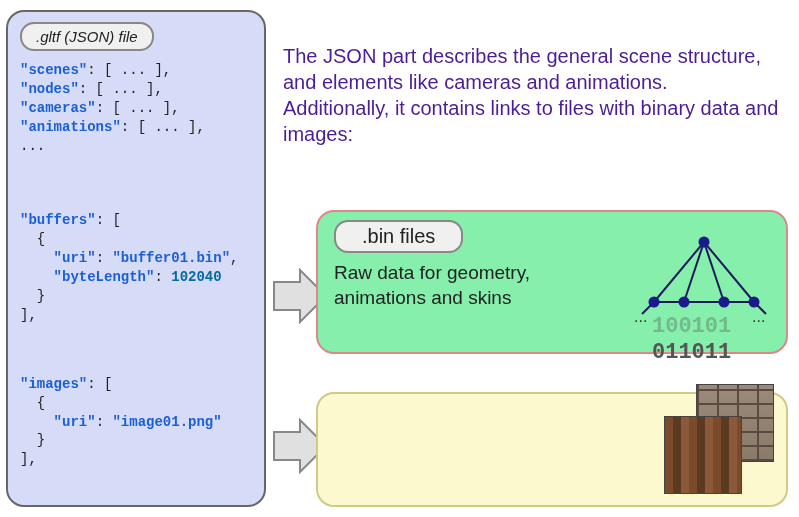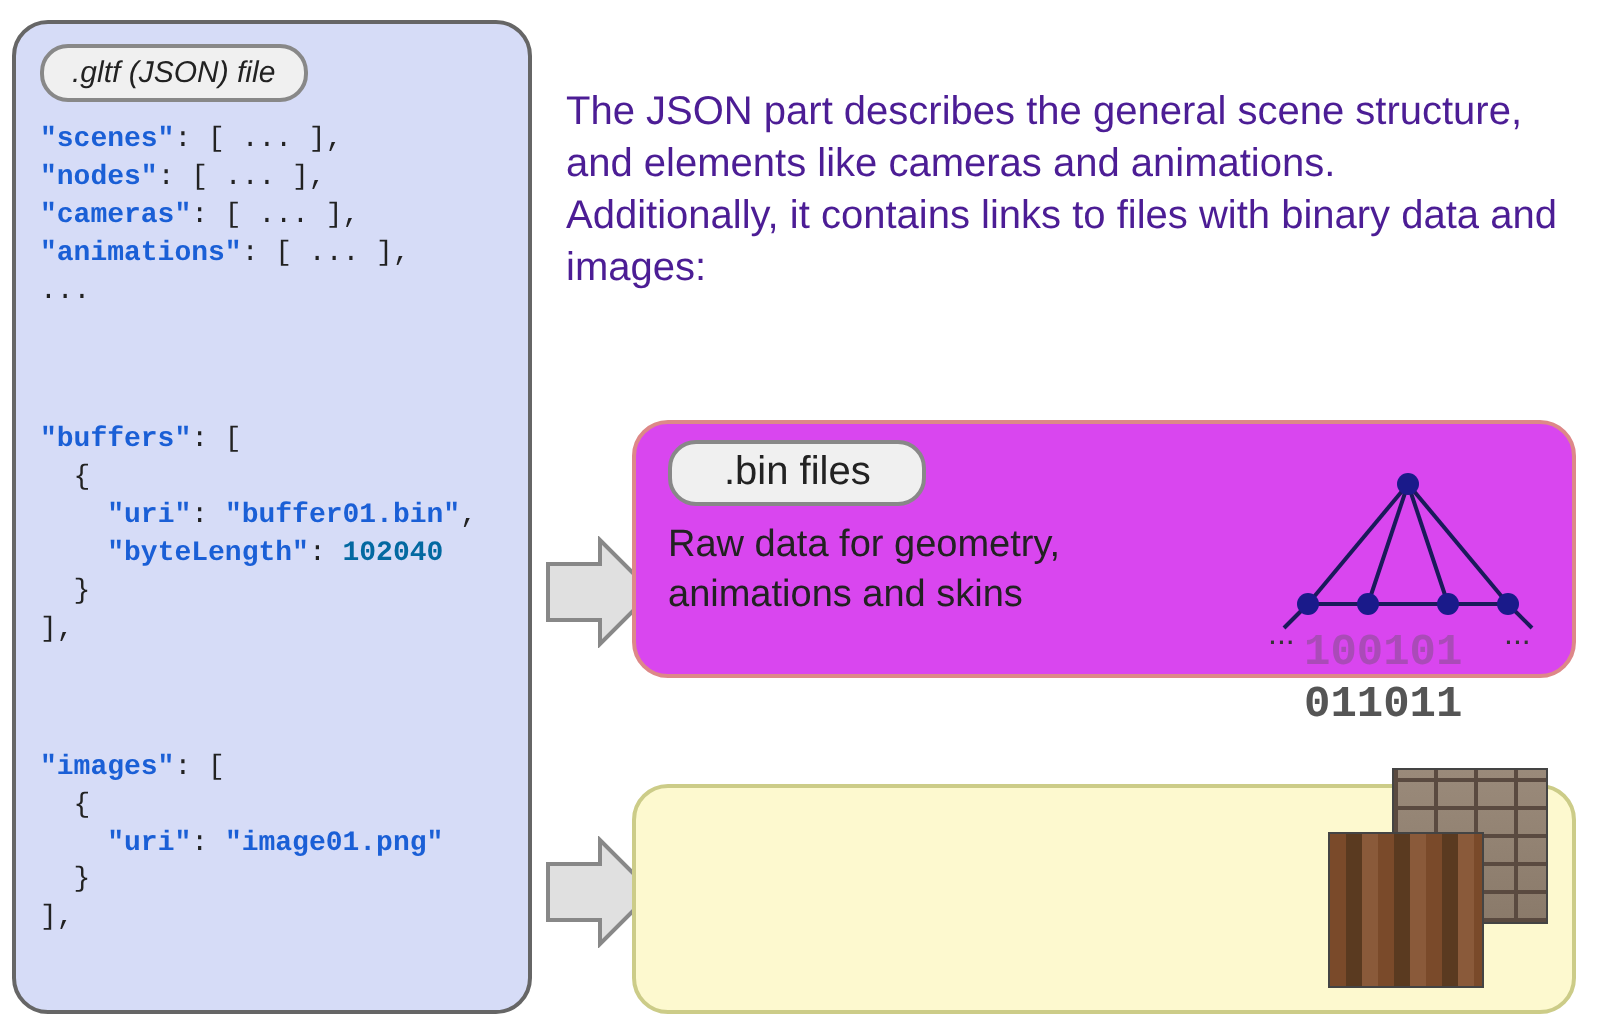--- a/index.html
+++ b/index.html
@@ -65,22 +65,22 @@
   .bin-box, .img-box {
     position: absolute;
     left: 316px;
     width: 472px;
     border: 2px solid;
     border-radius: 18px;
     padding: 8px 12px 12px 16px;
   }
   .bin-box {
     top: 210px;
-    height: 129px;
-    background: #d946ef;
+    height: 144px;
+    background: #86efac;
     border-color: #d88;
   }
   .img-box {
     top: 392px;
     height: 115px;
     background: #fdf9cf;
     border-color: #cc8;
   }
   .sub-label {
     display: inline-block;

